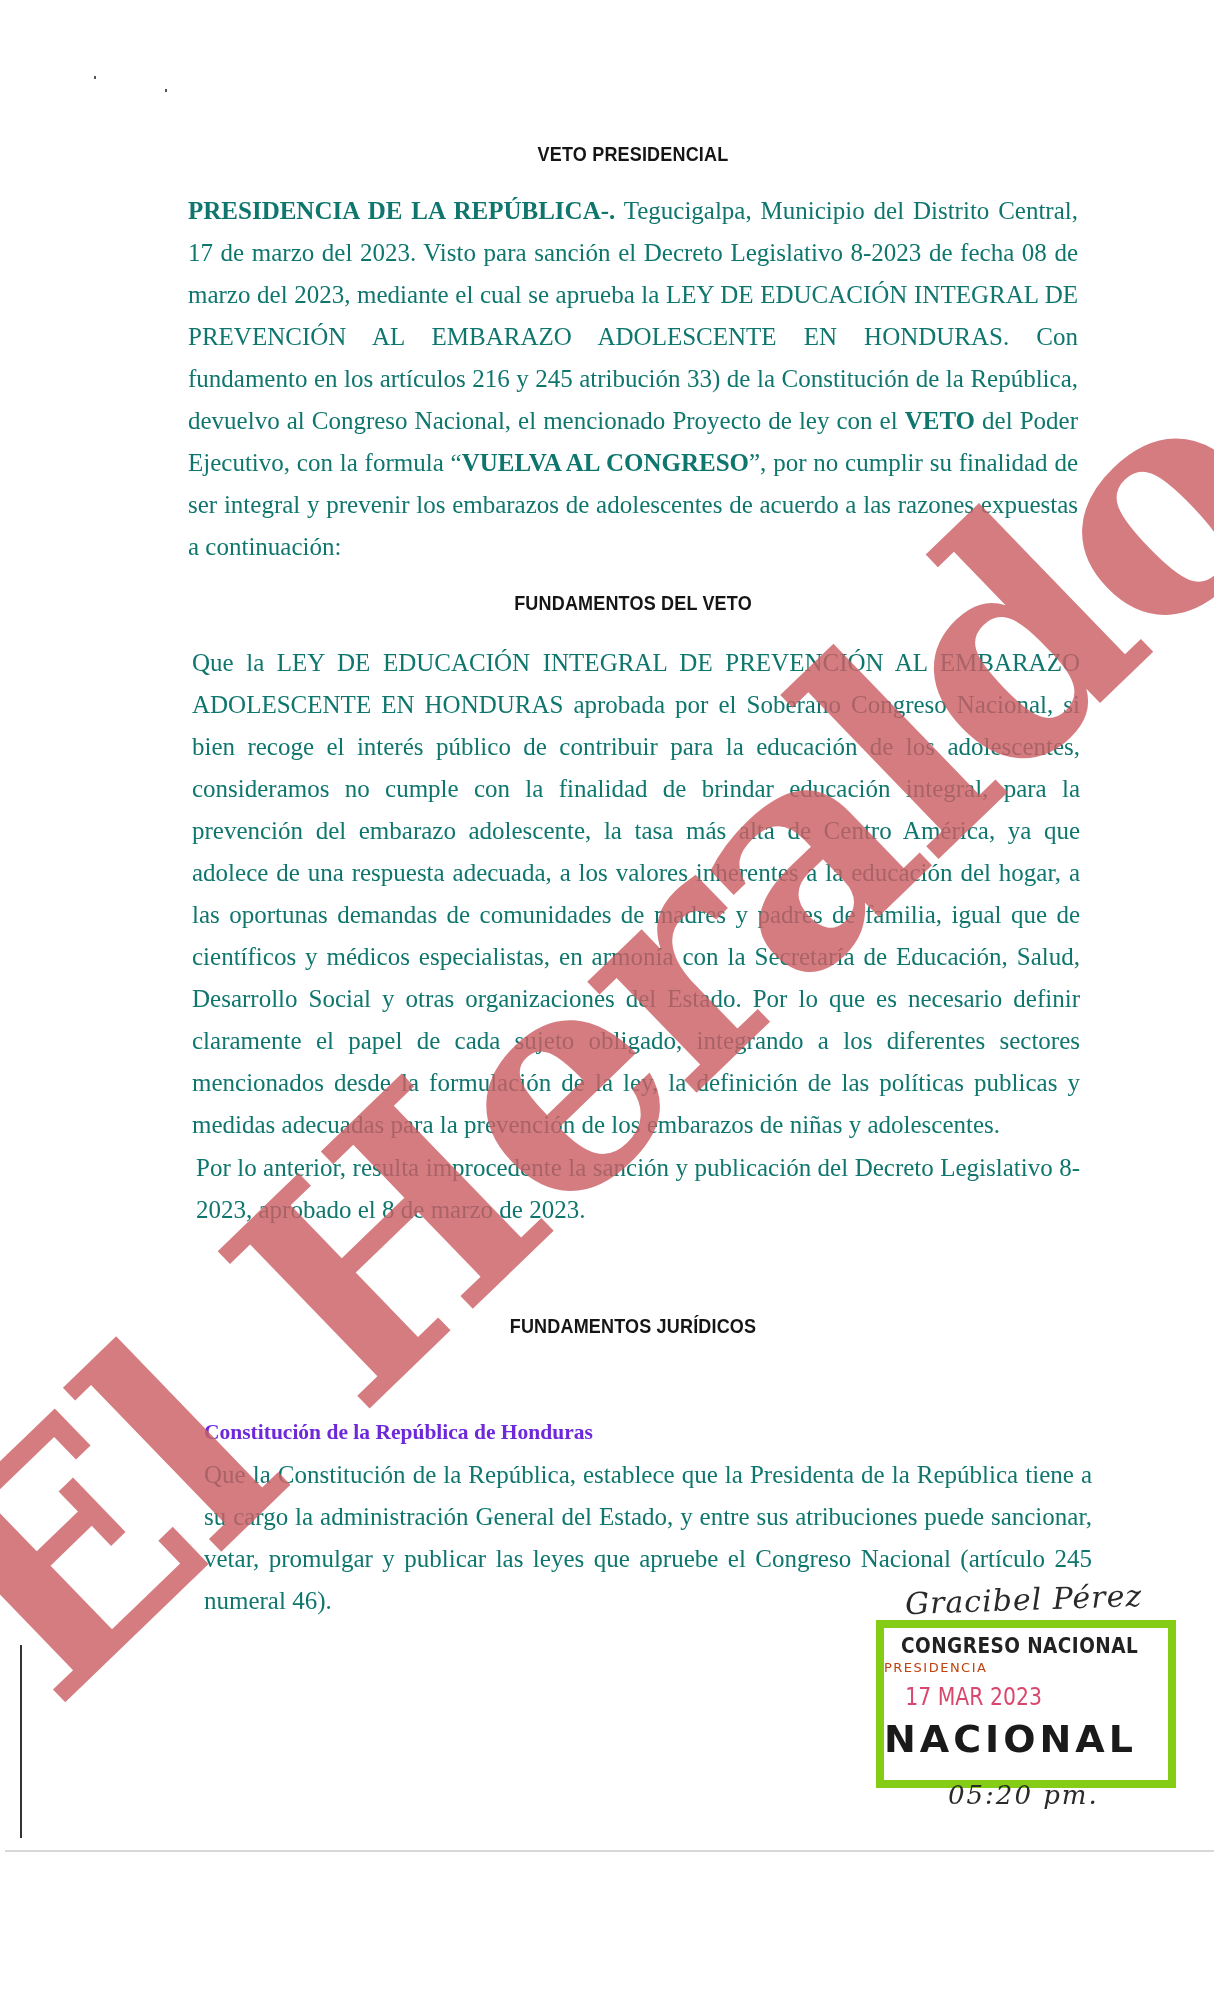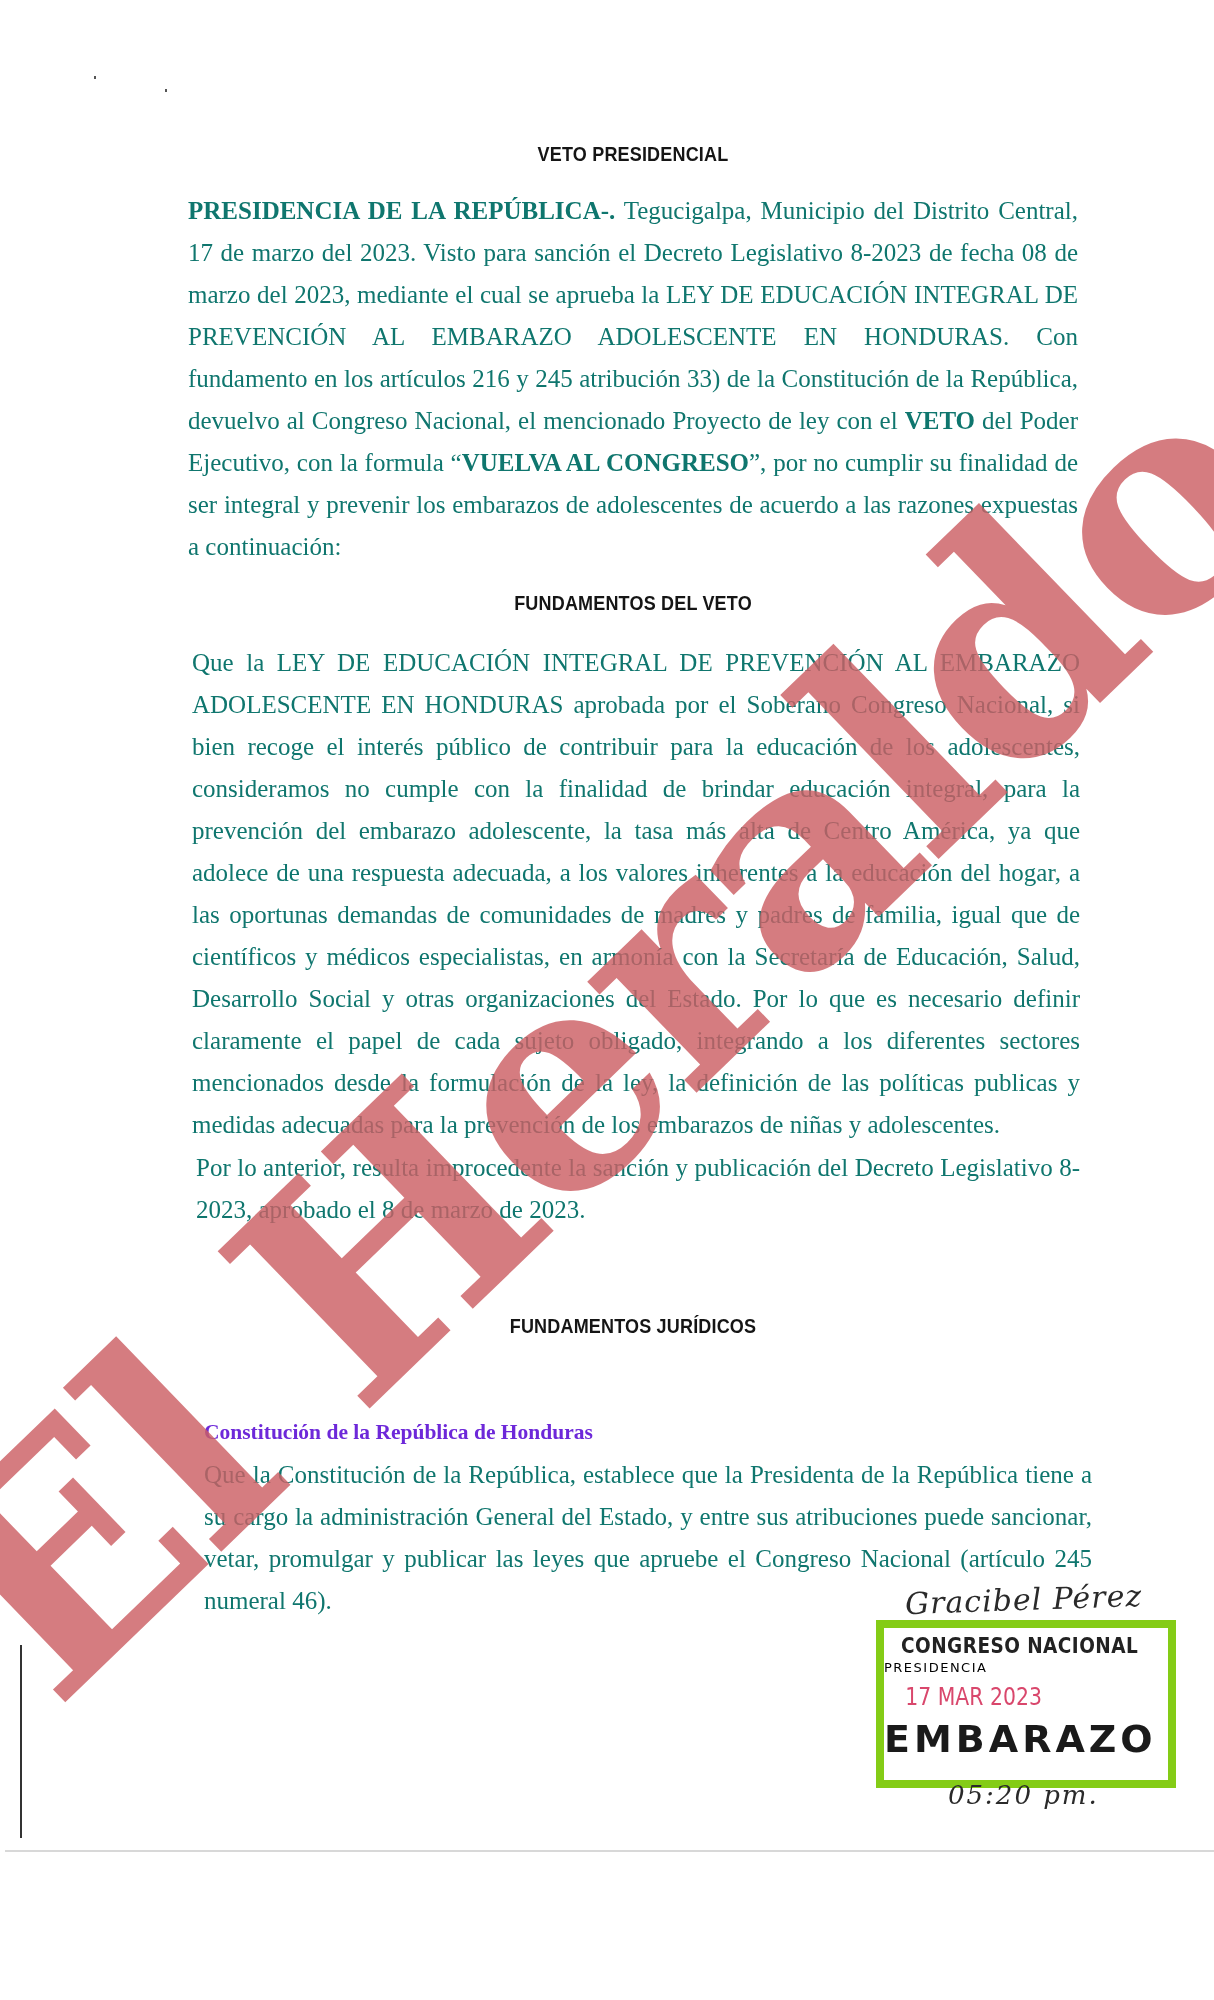--- a/index.html
+++ b/index.html
@@ -39,21 +39,21 @@
     position: absolute; left: 905px; top: 1582px; font-family: "DejaVu Serif", serif;
     font-style: italic; font-size: 30px; color: #2a2a2a; letter-spacing: 1px;
     transform: rotate(-2deg);
   }
   .stamp {
     position: absolute; left: 876px; top: 1620px; width: 284px; height: 152px;
     border: 8px solid #84cc16; background: #fff;
     font-family: "DejaVu Sans Mono", monospace; text-align: left;
   }
   .stamp .s1 { margin-top: 6px; font-family: "DejaVu Sans", sans-serif; font-weight: bold; font-size: 21px; color: #222; letter-spacing: 0.5px; transform: scaleX(0.88); }
-  .stamp .s2 { font-family: "DejaVu Sans", sans-serif; font-size: 13px; color: #000000; letter-spacing: 1.5px; margin-top: 2px; }
+  .stamp .s2 { font-family: "DejaVu Sans", sans-serif; font-size: 13px; color: #c2410c; letter-spacing: 1.5px; margin-top: 2px; }
   .stamp .s3 { font-family: "DejaVu Sans", sans-serif; font-size: 24px; color: #d9476c; margin-top: 8px; transform: scaleX(0.85); }
   .stamp .s4 { font-family: "DejaVu Sans", sans-serif; font-weight: bold; font-size: 38px; color: #1a1a1a; letter-spacing: 4px; margin-top: 6px; }
   .stamp-time {
     position: absolute; left: 948px; top: 1780px; font-family: "DejaVu Serif", serif;
     font-style: italic; font-size: 26px; color: #2a2a2a; letter-spacing: 2px;
   }
   .margin-line { position: absolute; left: 20px; top: 1645px; width: 2px; height: 193px; background: #333; }
   .page-edge { position: absolute; left: 5px; top: 1850px; width: 1209px; height: 2px; background: #d8d8d8; }
 </style>
 </head>
@@ -81,19 +81,19 @@
     <div class="para" style="top:1454px; left:16px; width:888px;">Que la Constitución de la República, establece que la Presidenta de la República tiene a su cargo la administración General del Estado, y entre sus atribuciones puede sancionar, vetar, promulgar y publicar las leyes que apruebe el Congreso Nacional (artículo 245 numeral 46).</div>
   </div>
 
   <div class="watermark">El Heraldo</div>
 
   <div class="stamp-signature">Gracibel Pérez</div>
   <div class="stamp">
     <div class="s1">CONGRESO NACIONAL</div>
     <div class="s2">PRESIDENCIA</div>
     <div class="s3">17 MAR 2023</div>
-    <div class="s4">EMBARAZO</div>
+    <div class="s4">NACIONAL</div>
   </div>
   <div class="stamp-time">05:20 pm.</div>
 
   <div class="margin-line"></div>
 </div>
 <div class="page-edge"></div>
 
 </body></html>

